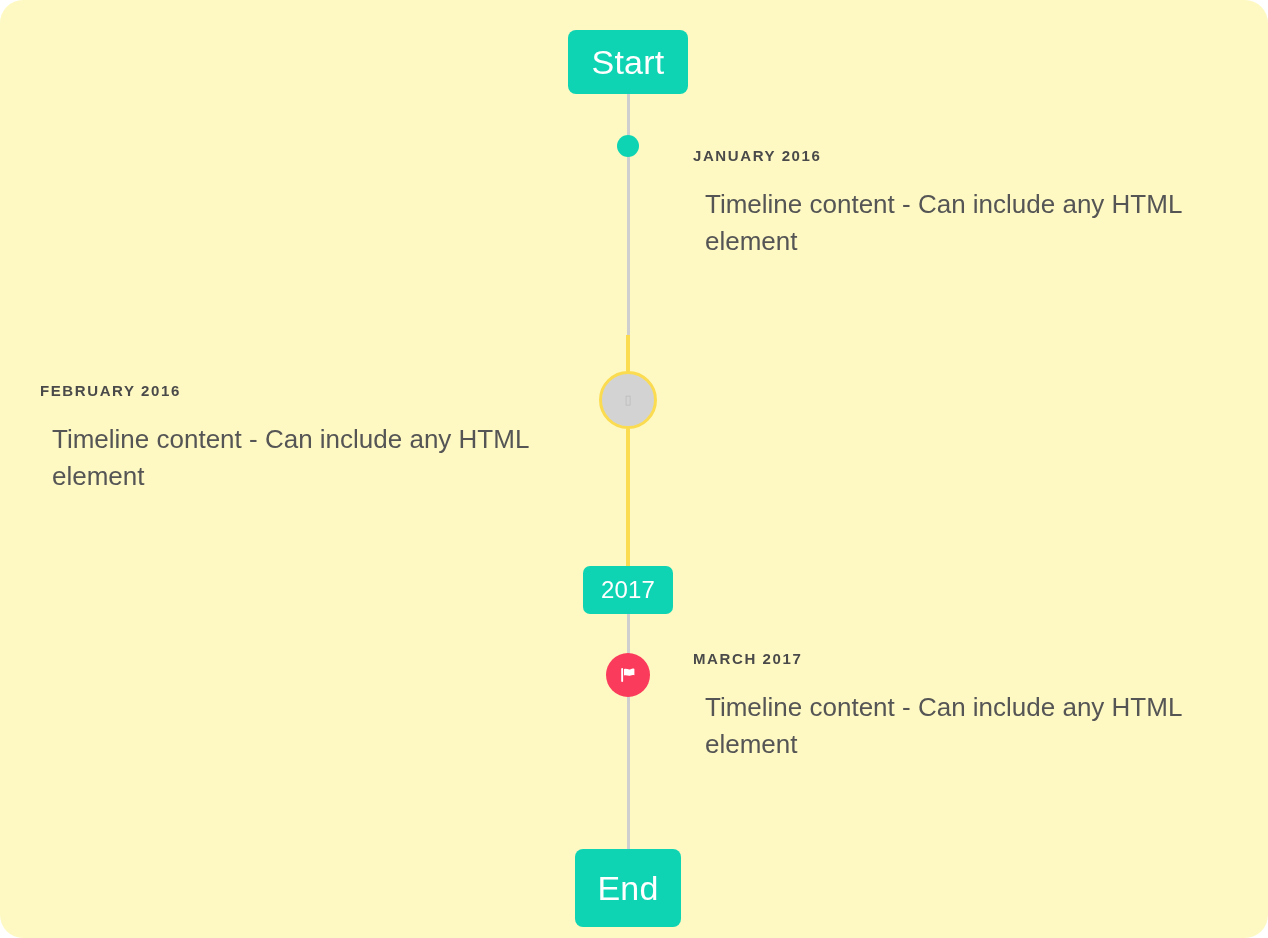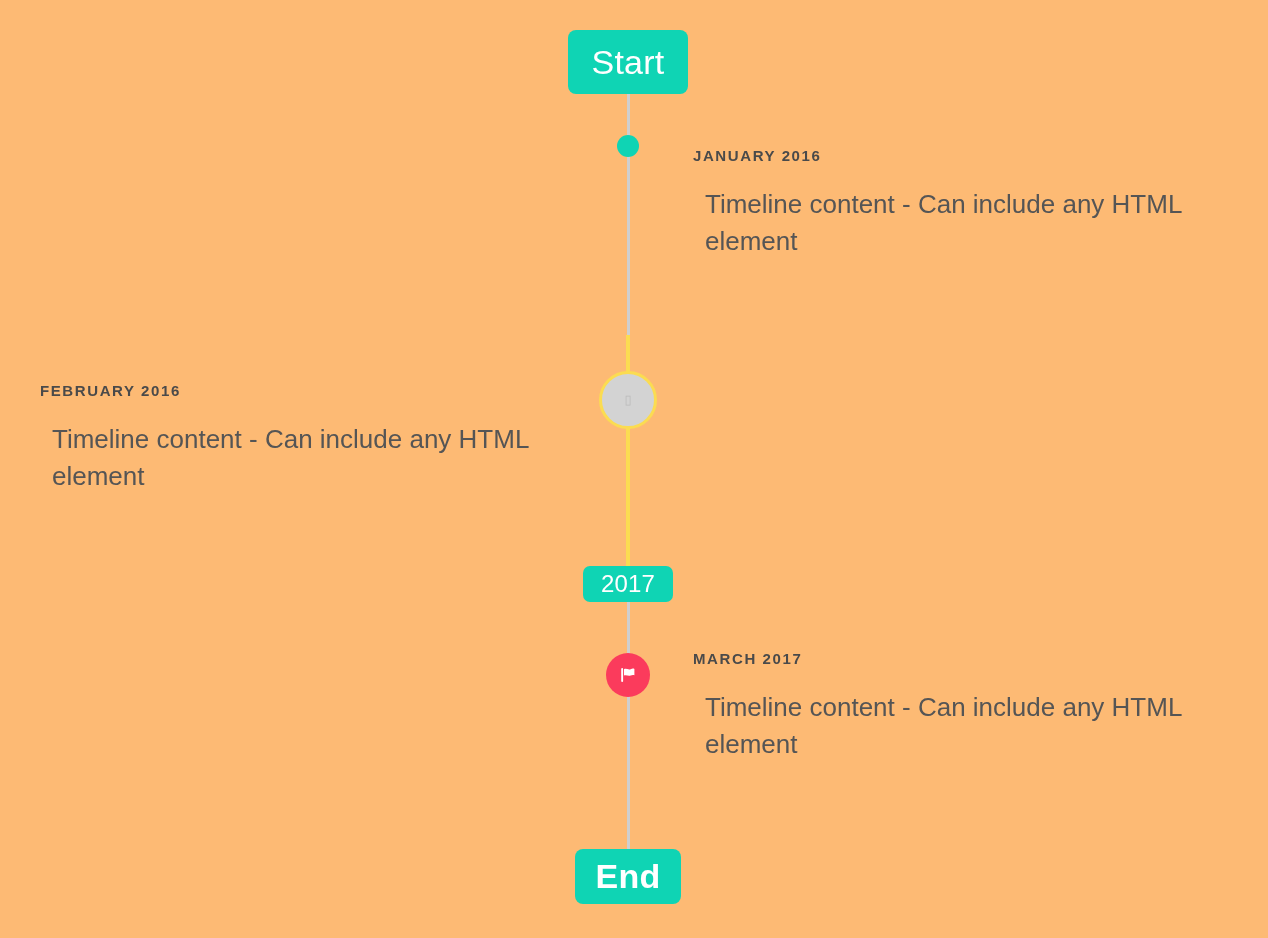--- a/index.html
+++ b/index.html
@@ -11,21 +11,22 @@
     font-family: "Liberation Sans", sans-serif;
     -webkit-font-smoothing: antialiased;
   }
 
   .timeline-root {
     position: relative;
     width: 1268px;
     height: 938px;
     margin: 0;
     overflow: hidden;
-    background: #fdba74;
+    background: #fef9c3;
+    border-radius: 23px;
   }
 
   
   .rail {
     position: absolute;
     left: 628px;
     width: 3px;
     margin-left: -1.5px;
     background: #cfcfcf;
   }
@@ -60,28 +61,27 @@
   }
   .cap-start {
     top: 30px;
     width: 120px;
     height: 64px;
     font-size: 34px;
   }
   .cap-end {
     top: 849px;
     width: 106px;
-    height: 55px;
+    height: 78px;
     font-size: 34px;
-    font-weight: bold;
   }
   .cap-mid {
     top: 566px;
     width: 90px;
-    height: 36px;
+    height: 48px;
     font-size: 24px;
     border-radius: 7px;
   }
 
   
   .marker {
     position: absolute;
     left: 628px;
     transform: translate(-50%, -50%);
     box-sizing: border-box;

